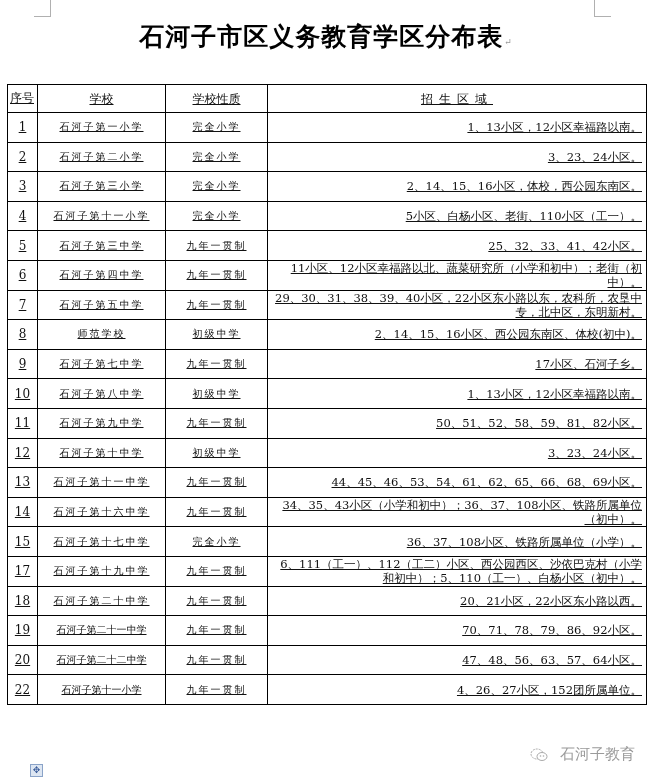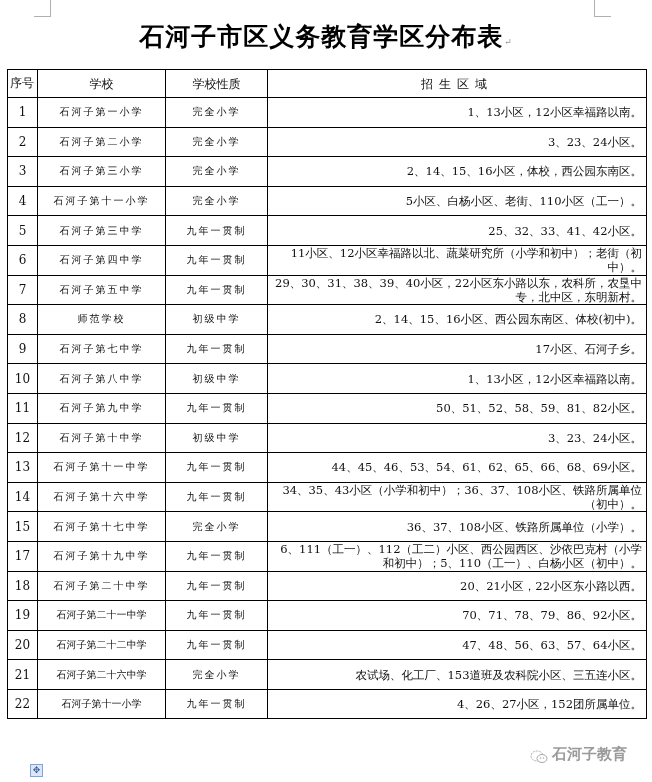--- a/index.html
+++ b/index.html
@@ -5,35 +5,35 @@
   html, body { margin: 0; padding: 0; background: #ffffff; }
   body { width: 652px; height: 782px; position: relative; overflow: hidden;
          font-family: "DejaVu Serif", "Liberation Serif", serif; color: #111; }
   .corner { position: absolute; border-color: #b0b0b0; border-style: solid; width: 16px; height: 16px; }
   .corner.tl { left: 34px; top: 0; border-width: 0 1px 1px 0; }
   .corner.tr { left: 594px; top: 0; border-width: 0 0 1px 1px; }
   .title { position: absolute; left: 0; top: 20px; width: 652px; text-align: center;
            font-family: "DejaVu Serif", "Liberation Serif", serif; font-weight: bold;
            font-size: 25px; letter-spacing: 1px; color: #000; }
   .mark { color: #999; font-size: 9px; font-weight: normal; margin-left: 1px; }
-  table { position: absolute; left: 7px; top: 69px; border-collapse: collapse;
-          table-layout: fixed; width: 639px; }
+  table { position: absolute; left: 7px; top: 84px; border-collapse: collapse;
+          table-layout: fixed; width: 639px; text-decoration: underline; }
   td, th { border: 1.5px solid #000; padding: 0 4px; font-weight: normal; overflow: hidden;
            font-size: 11.5px; line-height: 14px; vertical-align: middle; }
   th { font-family: "DejaVu Sans", "Liberation Sans", sans-serif; font-size: 12px; height: 27px; }
   th.idx { text-align: left; padding: 0 2px; line-height: 13px; font-size: 12px; }
   th.region { letter-spacing: 6px; }
   td { height: 28.6px; }
   td.idx { text-align: center; padding: 0 1px; font-size: 12px; }
   td.school, td.kind { text-align: center; letter-spacing: 2px; white-space: nowrap; font-size: 10px; }
   td.school.long { letter-spacing: 0px; }
   td.area { text-align: right; padding-left: 5px; font-size: 11.5px; }
   .watermark { position: absolute; left: 530px; top: 745px; color: #9a9a9a;
                font-family: "DejaVu Sans", "Liberation Sans", sans-serif; font-size: 15px;
-               display: flex; align-items: flex-end; gap: 4px; font-weight: bold; }
+               display: flex; align-items: center; gap: 12px; }
   .wm-icon { width: 18px; height: 14px; }
   .move-handle { position: absolute; left: 30px; top: 764px; width: 11px; height: 11px;
                  background: #dde6f2; border: 1px solid #8aa3c8; font-size: 9px; line-height: 10px;
                  text-align: center; color: #3a5c9a; }
 </style>
 </head>
 <body>
 
 <div class="corner tl"></div>
 <div class="corner tr"></div>
@@ -166,26 +166,20 @@
         <td class="kind">九年一贯制</td>
         <td class="area">70、71、78、79、86、92小区。</td>
       </tr>
       <tr>
         <td class="idx">20</td>
         <td class="school long">石河子第二十二中学</td>
         <td class="kind">九年一贯制</td>
         <td class="area">47、48、56、63、57、64小区。</td>
       </tr>
       <tr>
-        <td class="idx">21</td>
-        <td class="school long">石河子第二十六中学</td>
-        <td class="kind">完全小学</td>
-        <td class="area">农试场、化工厂、153道班及农科院小区、三五连小区。</td>
-      </tr>
-      <tr>
         <td class="idx">22</td>
         <td class="school long">石河子第十一小学</td>
         <td class="kind">九年一贯制</td>
         <td class="area">4、26、27小区，152团所属单位。</td>
       </tr>
     </tbody>
 </table>
 
 <div class="move-handle">
   <span>✥</span>

